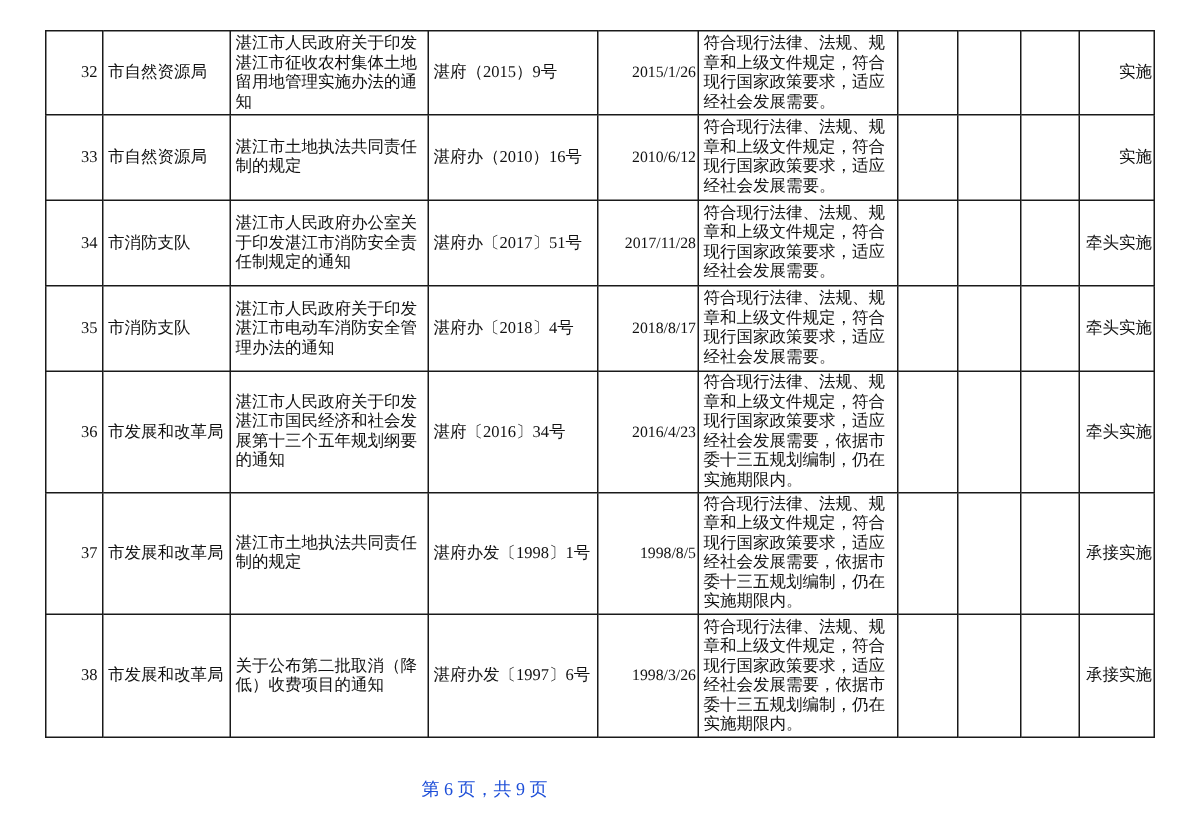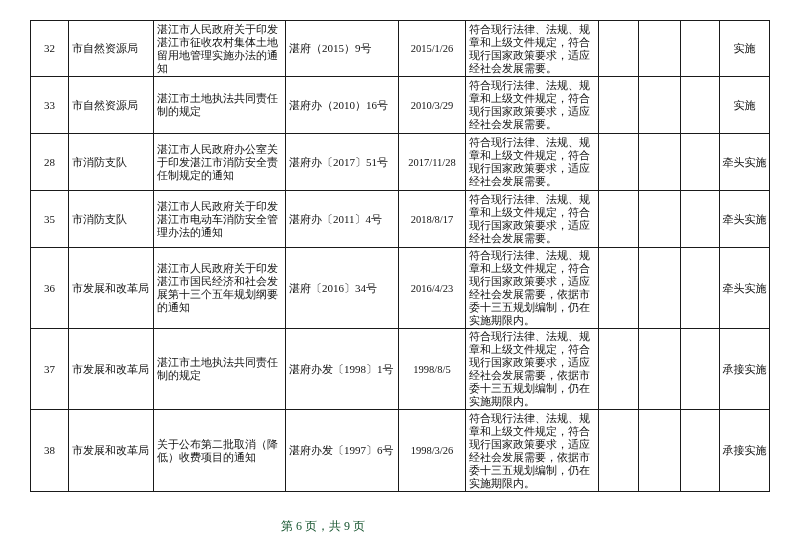--- a/index.html
+++ b/index.html
@@ -28,34 +28,34 @@
   col.c-no     { width: 38px; }
   col.c-dept   { width: 85px; }
   col.c-title  { width: 132px; }
   col.c-docno  { width: 113px; }
   col.c-date   { width: 67px; }
   col.c-op     { width: 133px; }
   col.c-e1     { width: 40px; }
   col.c-e2     { width: 42px; }
   col.c-e3     { width: 39px; }
   col.c-status { width: 50px; }
-  td.no, td.date, td.status { text-align: center; }
+  td.no, td.date, td.status { text-align: right; }
   td.date { font-size: 10.5px; letter-spacing: 0; padding: 19px 1px; }
   td.docno { font-size: 11px; }
   td.status { padding: 1px 1px; }
   tr.r-s { height: 56px; }
   tr.r-m { height: 57px; }
   tr.r-l { height: 79px; }
   tr.r-xl { height: 82px; }
   .footer {
     position: absolute;
     left: 0; top: 518px; width: 646px;
     text-align: center;
     font-size: 12px;
-    color: #14532d;
+    color: #1d4ed8;
   }
 </style>
 </head>
 <body>
 
 <div class="page">
 
   <table class="doc-table">
     <colgroup>
       <col class="c-no">
@@ -80,44 +80,44 @@
         <td></td>
         <td></td>
         <td></td>
         <td class="status">实施</td>
       </tr>
       <tr class="r-m">
         <td class="no">33</td>
         <td>市自然资源局</td>
         <td>湛江市土地执法共同责任制的规定</td>
         <td class="docno">湛府办（2010）16号</td>
-        <td class="date">2010/3/29</td>
+        <td class="date">2010/6/12</td>
         <td>符合现行法律、法规、规章和上级文件规定，符合现行国家政策要求，适应经社会发展需要。</td>
         <td></td>
         <td></td>
         <td></td>
         <td class="status">实施</td>
       </tr>
       <tr class="r-m">
-        <td class="no">28</td>
+        <td class="no">34</td>
         <td>市消防支队</td>
         <td>湛江市人民政府办公室关于印发湛江市消防安全责任制规定的通知</td>
         <td class="docno">湛府办〔2017〕51号</td>
         <td class="date">2017/11/28</td>
         <td>符合现行法律、法规、规章和上级文件规定，符合现行国家政策要求，适应经社会发展需要。</td>
         <td></td>
         <td></td>
         <td></td>
         <td class="status">牵头实施</td>
       </tr>
       <tr class="r-m">
         <td class="no">35</td>
         <td>市消防支队</td>
         <td>湛江市人民政府关于印发湛江市电动车消防安全管理办法的通知</td>
-        <td class="docno">湛府办〔2011〕4号</td>
+        <td class="docno">湛府办〔2018〕4号</td>
         <td class="date">2018/8/17</td>
         <td>符合现行法律、法规、规章和上级文件规定，符合现行国家政策要求，适应经社会发展需要。</td>
         <td></td>
         <td></td>
         <td></td>
         <td class="status">牵头实施</td>
       </tr>
       <tr class="r-l">
         <td class="no">36</td>
         <td>市发展和改革局</td>

